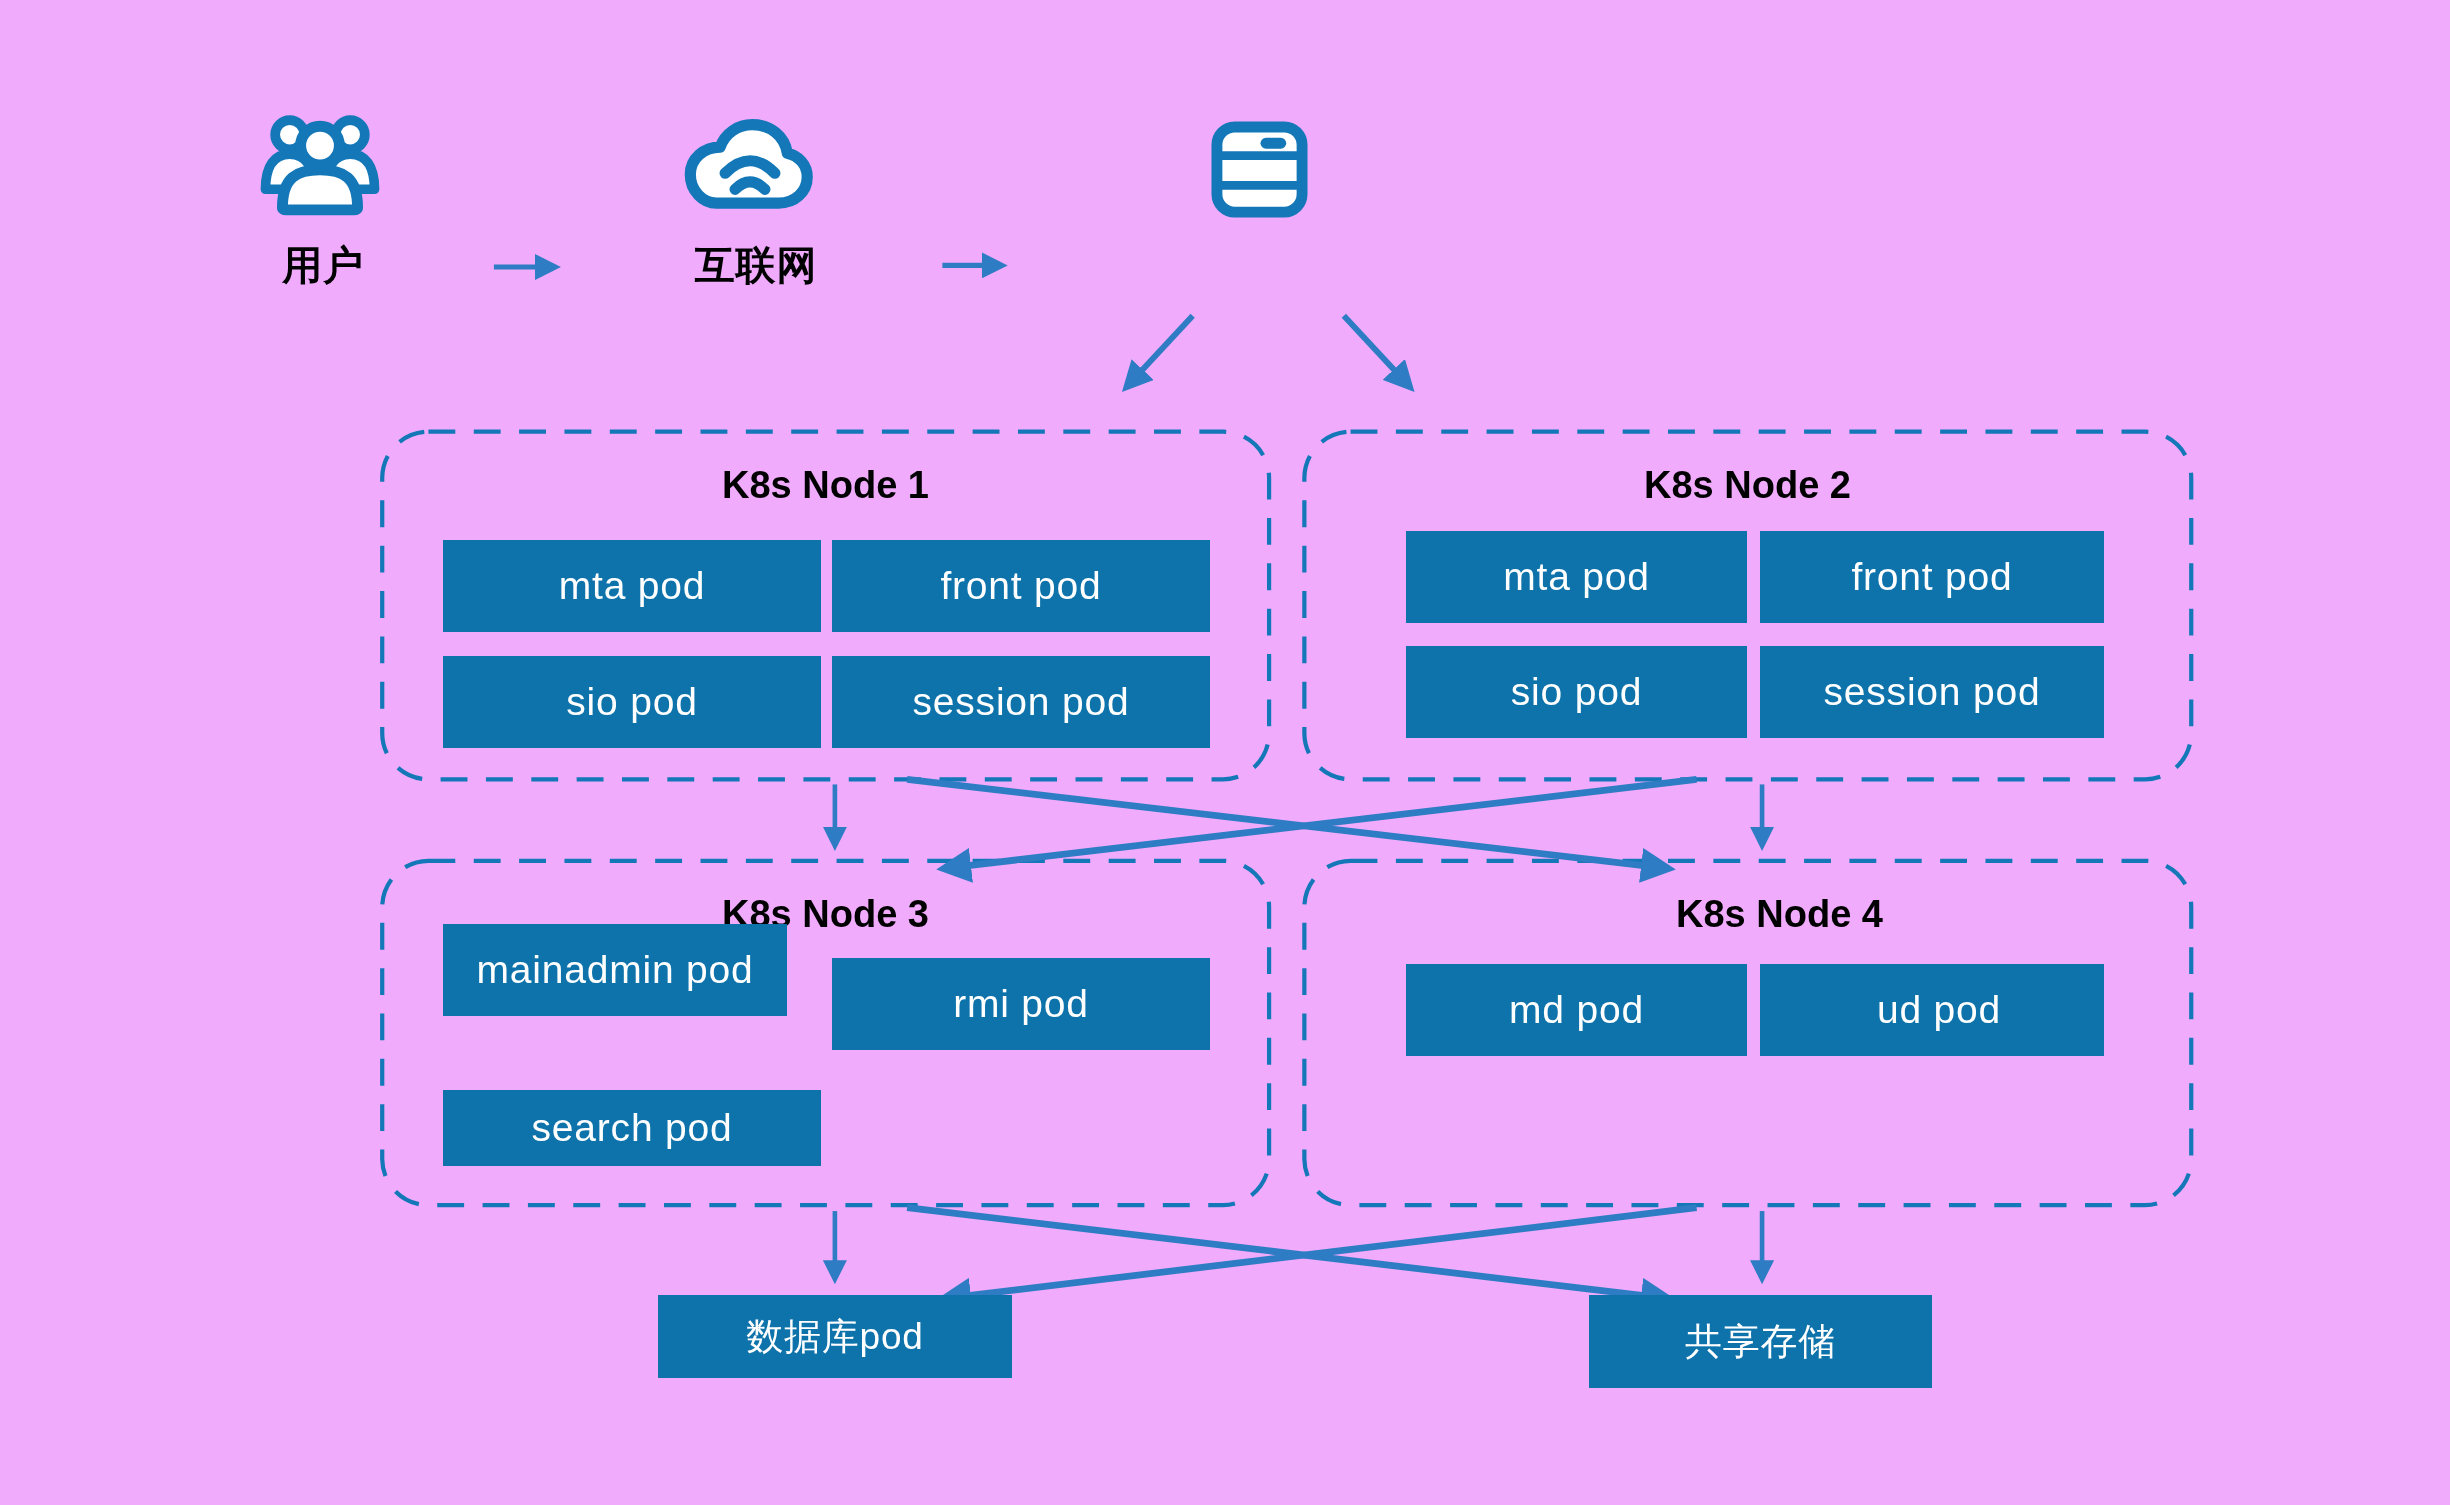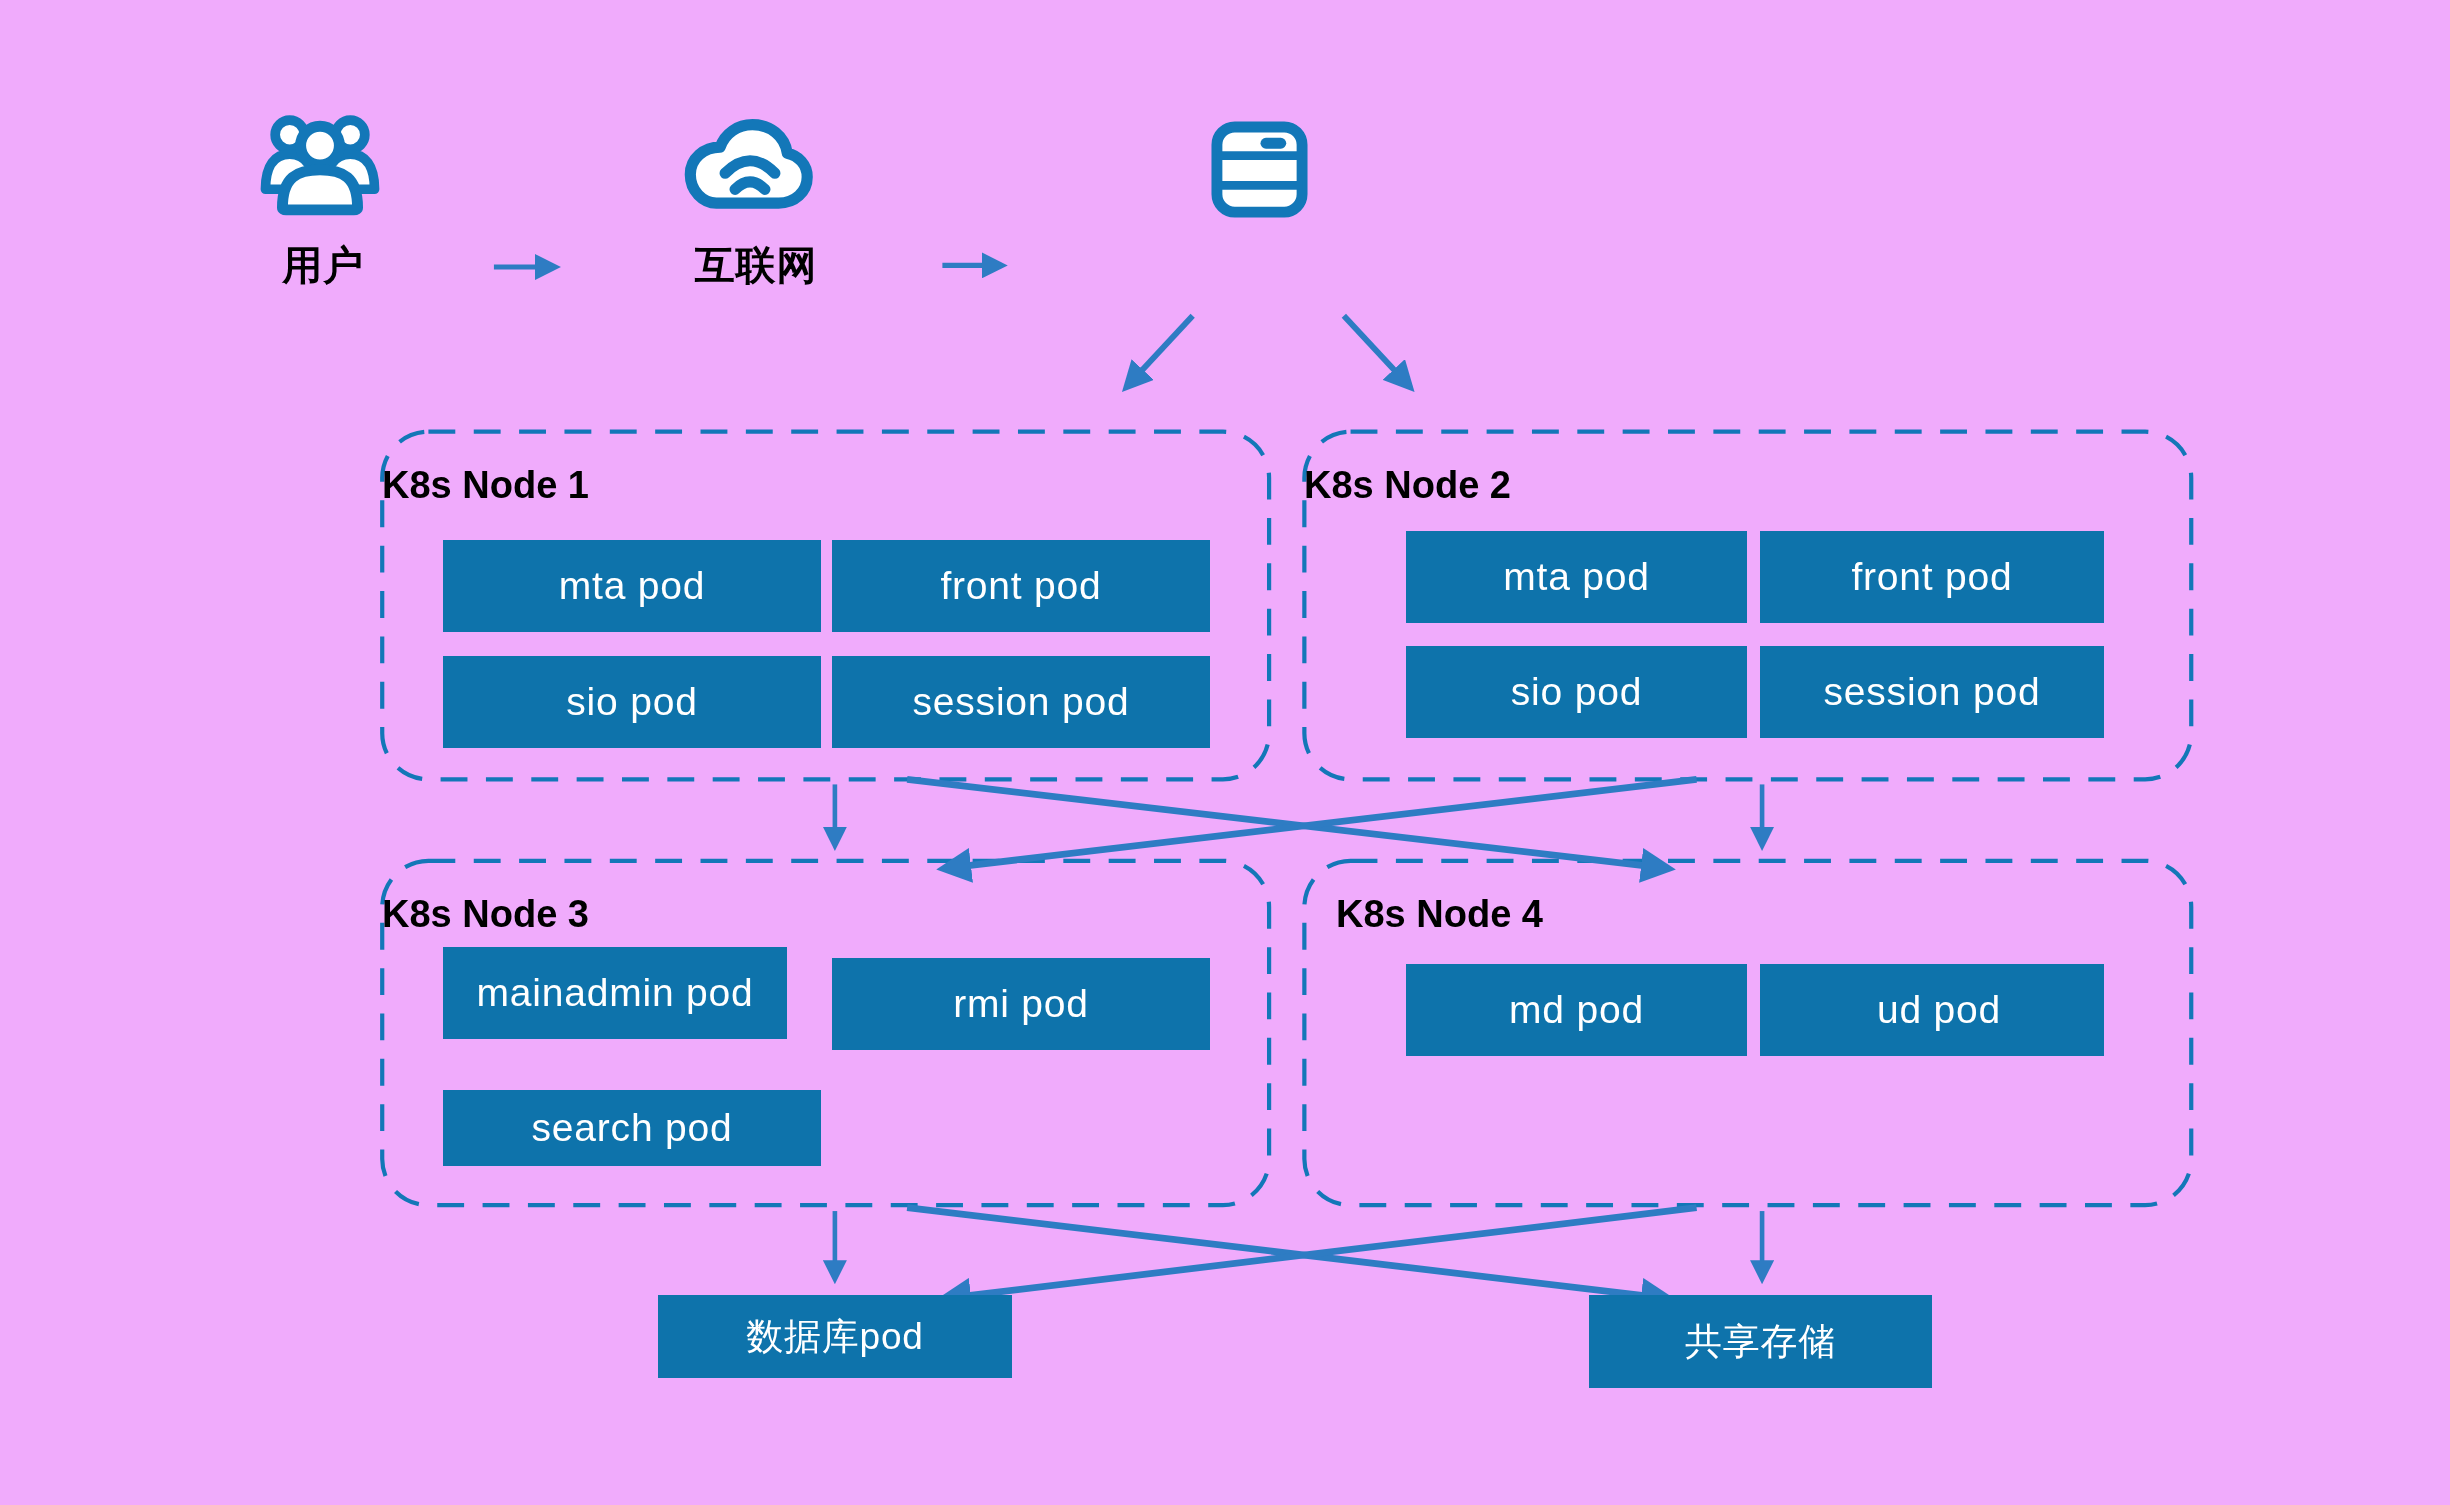--- a/index.html
+++ b/index.html
@@ -38,20 +38,21 @@
   .flow-label{
     position:absolute;
     text-align:center;
     font-weight:bold;
     font-size:40px;
     color:var(--ink);
     letter-spacing:0.8px;
   }
   .node-title{
     position:absolute;
+    text-align:center;
     font-weight:bold;
     font-size:38px;
     color:var(--ink);
   }
   .pod{
     position:absolute;
     background:var(--blue-fill);
     color:var(--pod-text);
     display:flex;align-items:center;justify-content:center;
     font-size:39px;
@@ -141,21 +142,21 @@
   <div class="pod" style="left:443px;top:540px;width:378px;height:92px;">mta pod</div>
   <div class="pod" style="left:832px;top:540px;width:378px;height:92px;">front pod</div>
   <div class="pod" style="left:443px;top:656px;width:378px;height:92px;">sio pod</div>
   <div class="pod" style="left:832px;top:656px;width:378px;height:92px;">session pod</div>
 
   <div class="pod" style="left:1406px;top:531px;width:341px;height:92px;">mta pod</div>
   <div class="pod" style="left:1760px;top:531px;width:344px;height:92px;">front pod</div>
   <div class="pod" style="left:1406px;top:646px;width:341px;height:92px;">sio pod</div>
   <div class="pod" style="left:1760px;top:646px;width:344px;height:92px;">session pod</div>
 
-  <div class="pod" style="left:443px;top:947px;width:344px;height:92px;">mainadmin pod</div>
+  <div class="pod" style="left:443px;top:924px;width:344px;height:92px;">mainadmin pod</div>
   <div class="pod" style="left:832px;top:958px;width:378px;height:92px;">rmi pod</div>
   <div class="pod" style="left:443px;top:1078px;width:378px;height:76px;margin-top:12px;">search pod</div>
 
   <div class="pod" style="left:1406px;top:964px;width:341px;height:92px;">md pod</div>
   <div class="pod" style="left:1760px;top:964px;width:344px;height:92px;padding-left:14px;">ud pod</div>
 
   <div class="storage-box" style="left:658px;top:1295px;width:354px;height:83px;">数据库pod</div>
   <div class="storage-box" style="left:1589px;top:1295px;width:343px;height:93px;">共享存储</div>
 
 </div>

